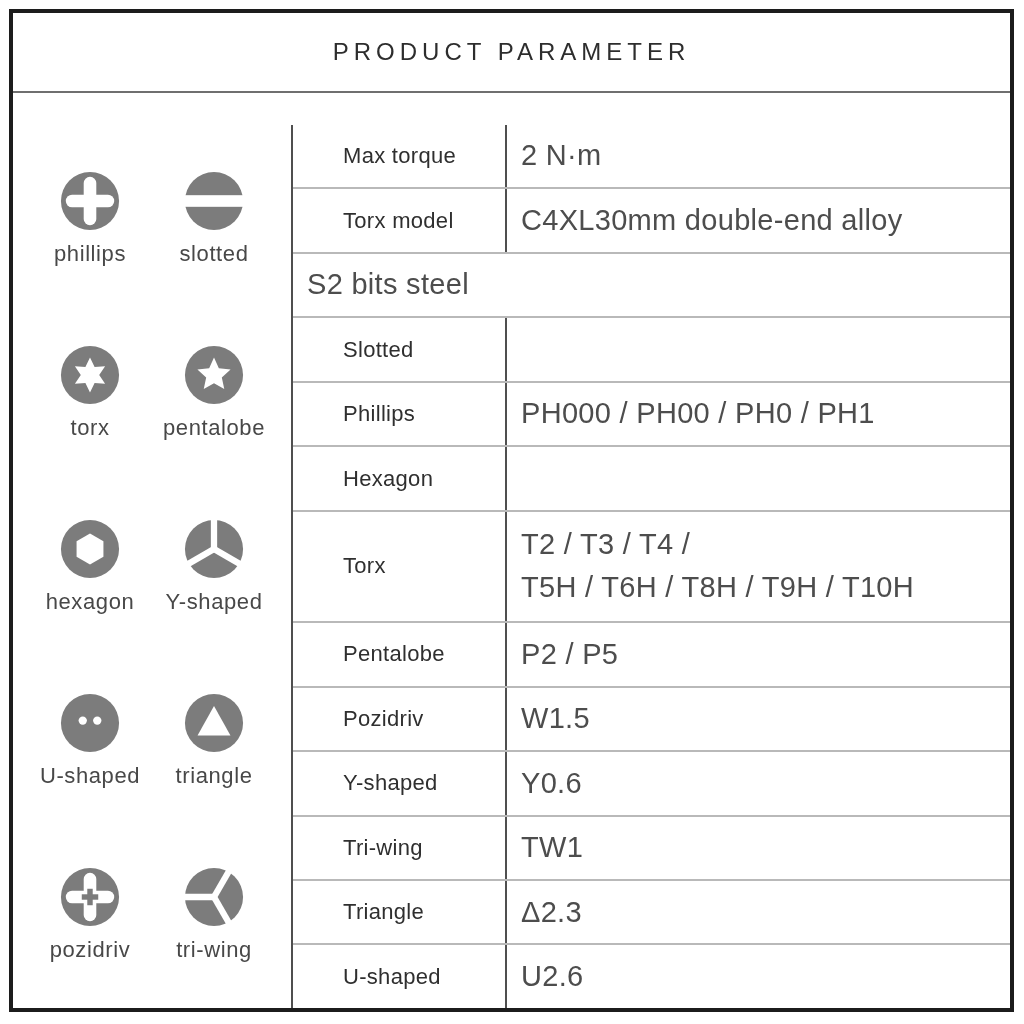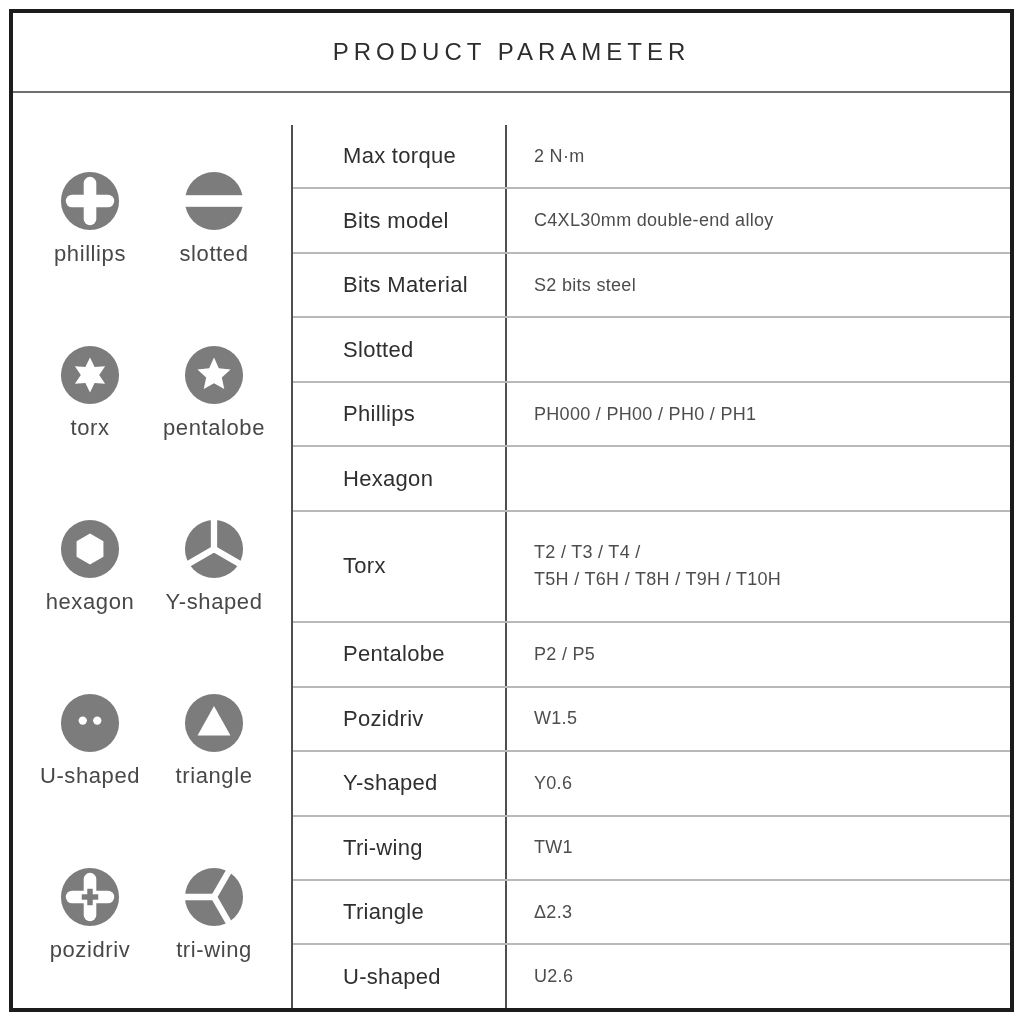--- a/index.html
+++ b/index.html
@@ -87,22 +87,22 @@
     border-right: 2px solid #4f4f4f;
     font-size: 22px;
     color: #2f2f2f;
     letter-spacing: 0.3px;
     margin-left: 17px;
   }
   .cell-value {
     flex: 1 1 auto;
     display: flex;
     align-items: center;
-    padding-left: 27px;
-    font-size: 18px;
+    padding-left: 14px;
+    font-size: 29px;
     color: #4d4d4d;
     white-space: pre-line;
     line-height: 1.5;
     letter-spacing: 0.3px;
     border-radius: 8px;
   }
 </style>
 </head>
 <body>
 
@@ -216,25 +216,24 @@
 
     </div>
 
     <div class="table">
 
       <div class="row">
         <div class="cell-label">Max torque</div>
         <div class="cell-value">2 N·m</div>
       </div>
       <div class="row">
-        <div class="cell-label">Bits model</div>
+        <div class="cell-label">Torx model</div>
         <div class="cell-value">C4XL30mm double-end alloy</div>
       </div>
       <div class="row">
-        <div class="cell-label">Bits Material</div>
         <div class="cell-value">S2 bits steel</div>
       </div>
       <div class="row">
         <div class="cell-label">Slotted</div>
       </div>
       <div class="row">
         <div class="cell-label">Phillips</div>
         <div class="cell-value">PH000 / PH00 / PH0 / PH1</div>
       </div>
       <div class="row">

